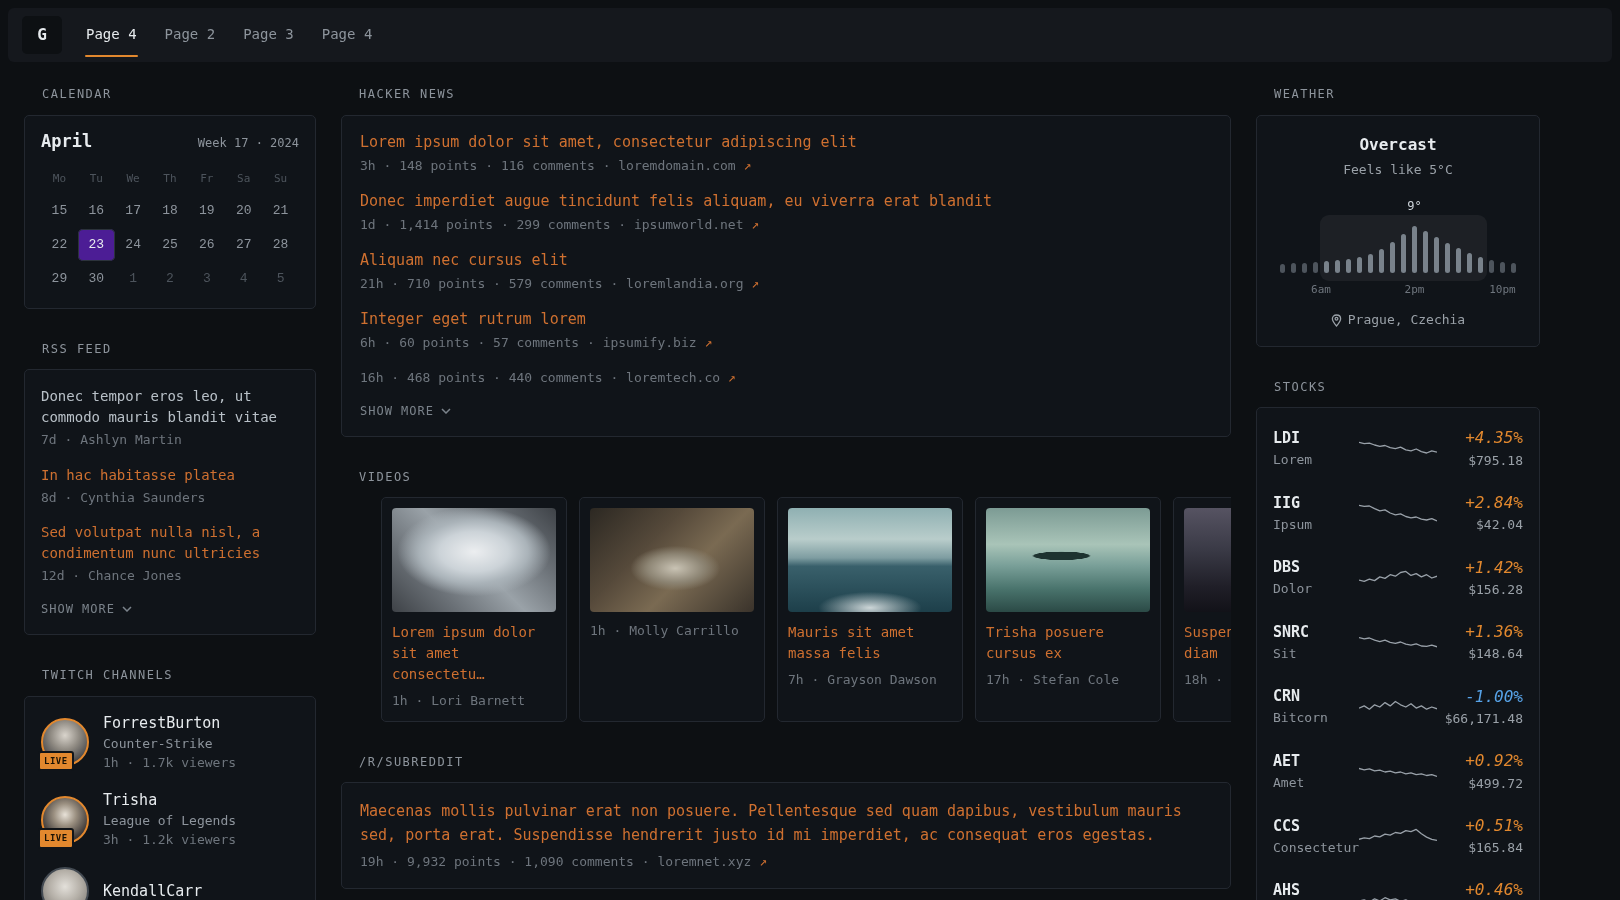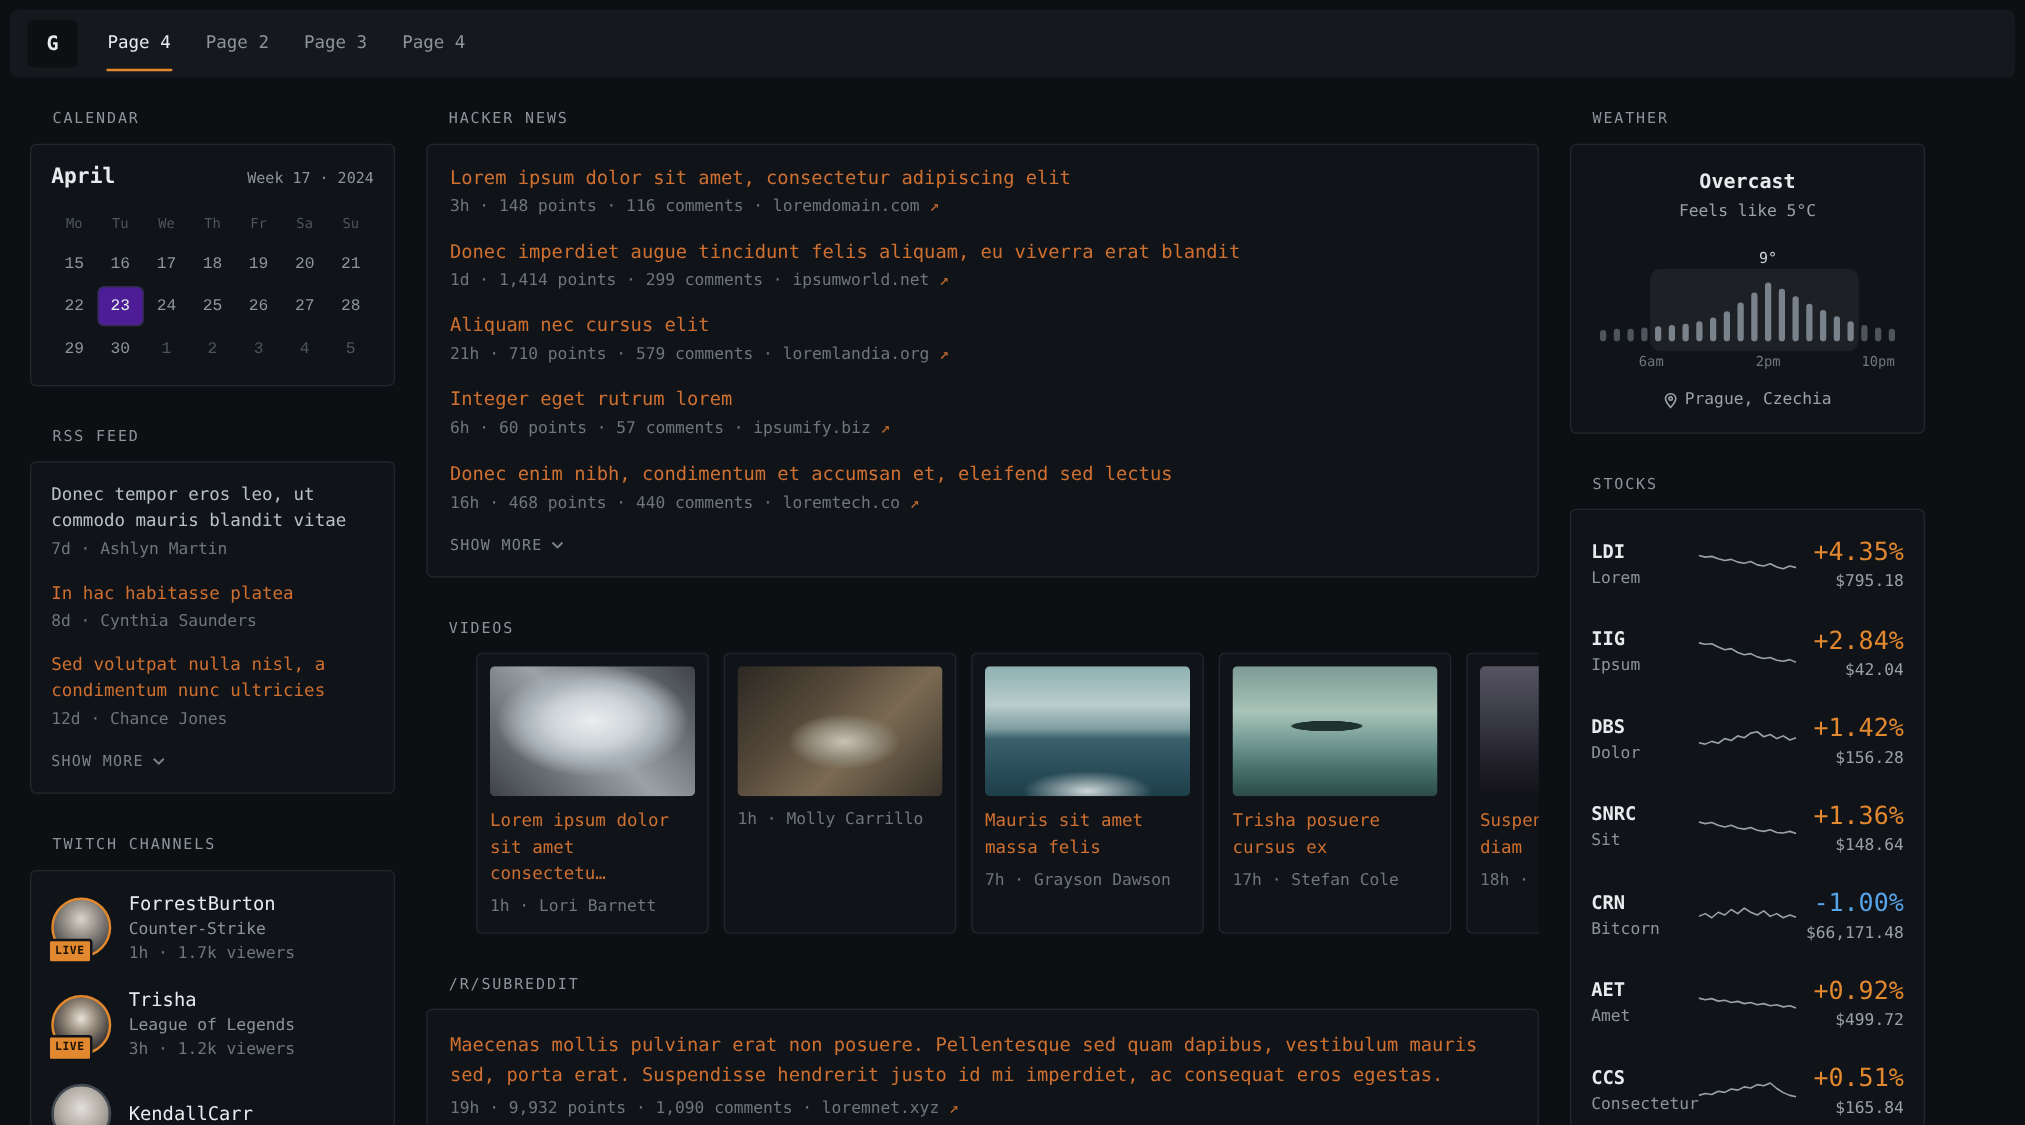--- a/index.html
+++ b/index.html
@@ -137,21 +137,21 @@
   .weather-loc{margin-top:14px;display:flex;align-items:center;justify-content:center;gap:6px;
     font-size:13px;color:#9aa1a8;}
   
   .stocks-card{padding:8px 16px;}
   .stock-row{display:flex;align-items:center;padding:11px 0;cursor:pointer;}
   .stock-left{flex:1;min-width:0;}
   .stock-ticker{font-size:15px;font-weight:bold;color:var(--head);}
   .stock-name{font-size:13px;color:var(--muted);margin-top:2px;}
   .stock-spark{flex:0 0 78px;display:flex;align-items:center;}
   .stock-right{flex:1;text-align:right;}
-  .stock-change{font-size:20px;color:var(--orange-bright);}
+  .stock-change{font-size:16px;color:var(--orange-bright);font-style:italic;}
   .stock-change.down{color:var(--blue);}
   .stock-price{font-size:13px;color:#9aa1a8;margin-top:2px;}
 </style>
 </head>
 <body>
 
 <header class="topbar">
   <div class="logo">G</div>
   <nav style="display:flex;align-items:stretch;">
     <div class="tab active">Page 4</div>
@@ -297,21 +297,20 @@
         </div>
         <div class="hn-item">
           <div class="hn-title">Integer eget rutrum lorem</div>
           <div class="hn-meta">
             <span>6h · 60 points · 57 comments ·</span>
             <span class="hn-domain">ipsumify.biz</span>
             <span class="ext-arrow">↗</span>
           </div>
         </div>
         <div class="hn-item">
-          <div class="hn-title">Donec enim nibh, condimentum et accumsan et, eleifend sed lectus</div>
           <div class="hn-meta">
             <span>16h · 468 points · 440 comments ·</span>
             <span class="hn-domain">loremtech.co</span>
             <span class="ext-arrow">↗</span>
           </div>
         </div>
         <div class="show-more">
           <span>SHOW MORE</span>
           <svg width="10" height="6" viewBox="0 0 10 6" fill="none" stroke="#7b838b" stroke-width="1.5">
               <path d="M1 1 L5 5 L9 1"></path>

